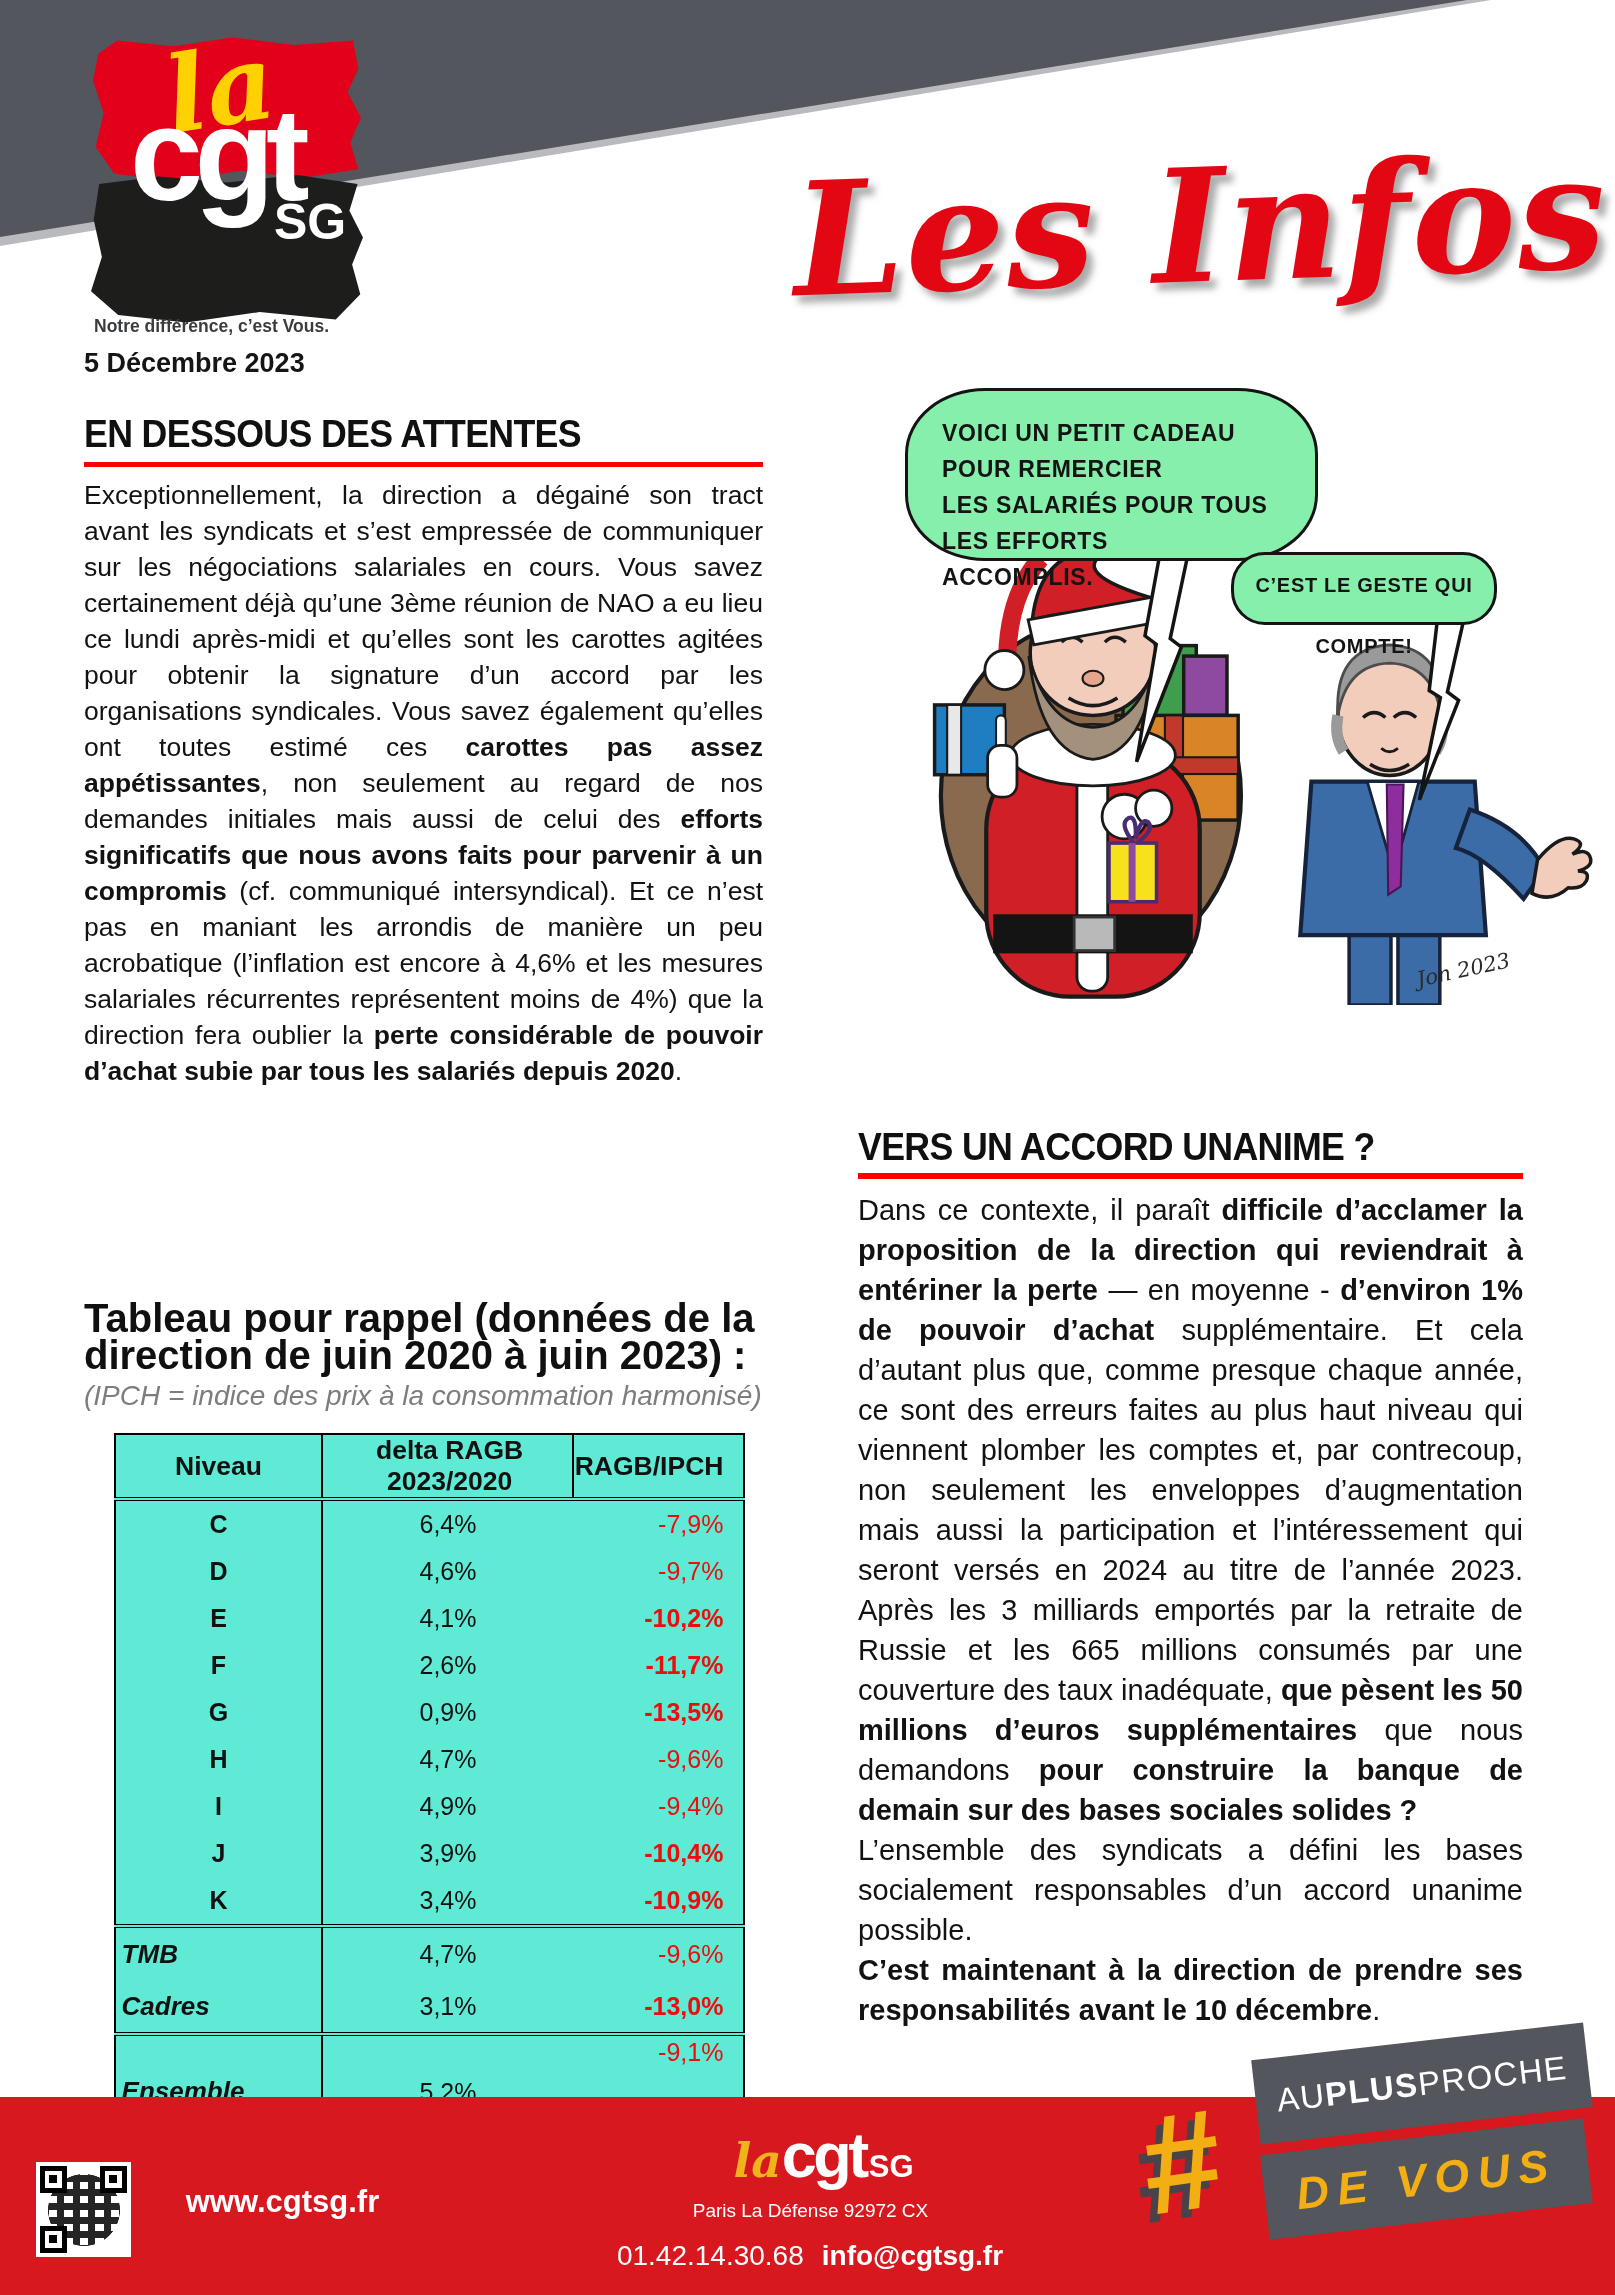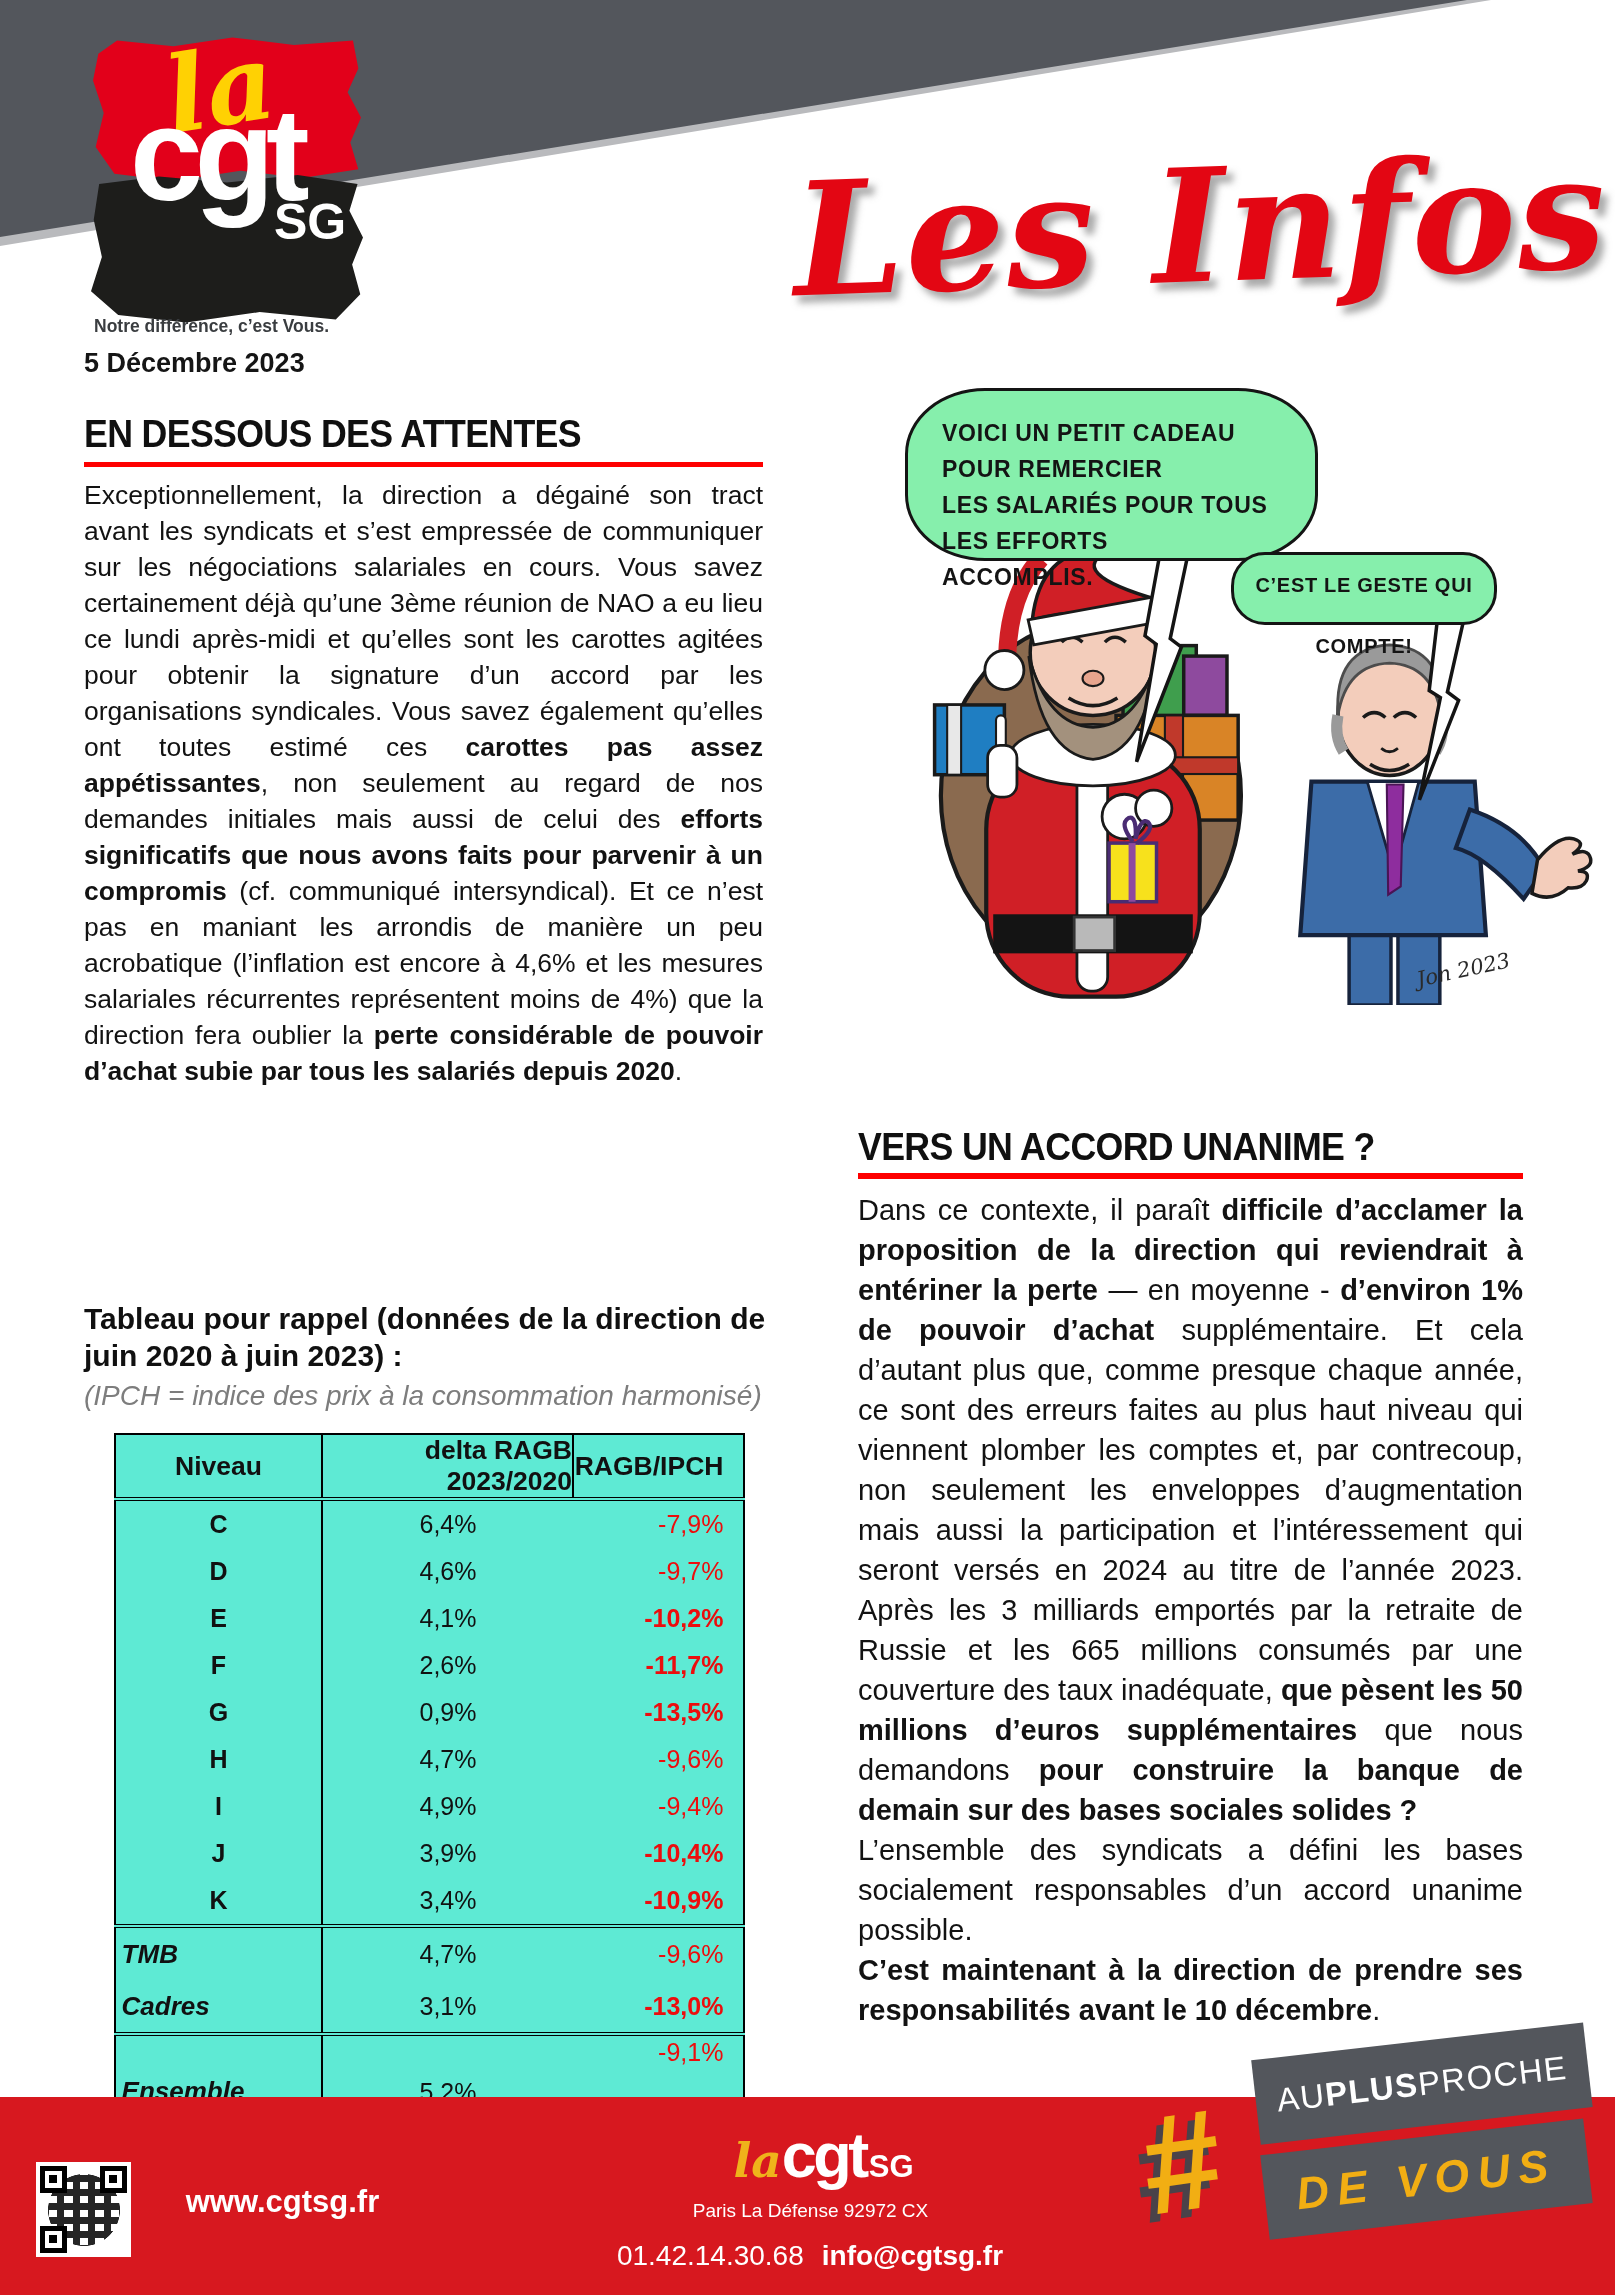--- a/index.html
+++ b/index.html
@@ -35,33 +35,33 @@
              letter-spacing:-0.7px;white-space:nowrap;}
   .redline{height:5.6px;background:#fe0000;}
   .body-text{font-size:26.5px;line-height:36px;text-align:justify;color:#121212;}
   .body-text p{margin:0;}
   #left-col{left:84px;top:413px;width:679px;}
   #left-col .redline{margin-top:5.6px;margin-bottom:9.8px;}
   #right-col{left:858px;top:1126px;width:665px;}
   #right-col .redline{margin-top:4.2px;margin-bottom:11.2px;}
   #right-col .body-text{font-size:29px;line-height:40px;}
 
-  #table-heading{left:84px;top:1300px;width:684px;font-size:30px;font-weight:bold;line-height:37px;color:#101010;}
+  #table-heading{left:84px;top:1300px;width:684px;font-size:40px;font-weight:bold;line-height:37px;color:#101010;}
   #table-note{left:84px;top:1380px;width:684px;font-size:28px;font-style:italic;color:#7d7d7d;}
 
   
   #ragb-table{left:114px;top:1433px;}
   table{border-collapse:collapse;table-layout:fixed;width:630px;background:#5eead4;}
   th,td{border:0;padding:0;}
   table,thead th{border:2.8px solid #000;}
   tbody td{border-left:2.8px solid #000;border-right:2.8px solid #000;}
   col.c1{width:207px;}col.c2{width:251px;}col.c3{width:171px;}
   thead th{height:57px;font-size:26.5px;font-weight:bold;border-bottom:4.9px double #000;}
   th.h-niveau{text-align:center;}
-  th.h-delta{text-align:right;padding-left:4.2px;border-left:2.8px solid #000;}
+  th.h-delta{text-align:center;padding-left:4.2px;border-left:2.8px solid #000;}
   th.h-ipch{text-align:right;padding-right:19.6px;border-left:0;}
   td{height:47px;font-size:25px;}
   td.niv{text-align:center;font-weight:bold;}
   td.delta{text-align:center;border-right:0;}
   td.ipch{text-align:right;padding-right:19.6px;color:#ec0d0d;border-left:0;}
   td.ipch.em{font-weight:bold;}
   tr.sep td{border-bottom:4.9px double #000;}
   td.lab{text-align:left;padding-left:5.6px;font-weight:bold;font-style:italic;font-size:26px;}
   tr.tall td{height:52px;}
   tr.ensemble td{height:71px;}

